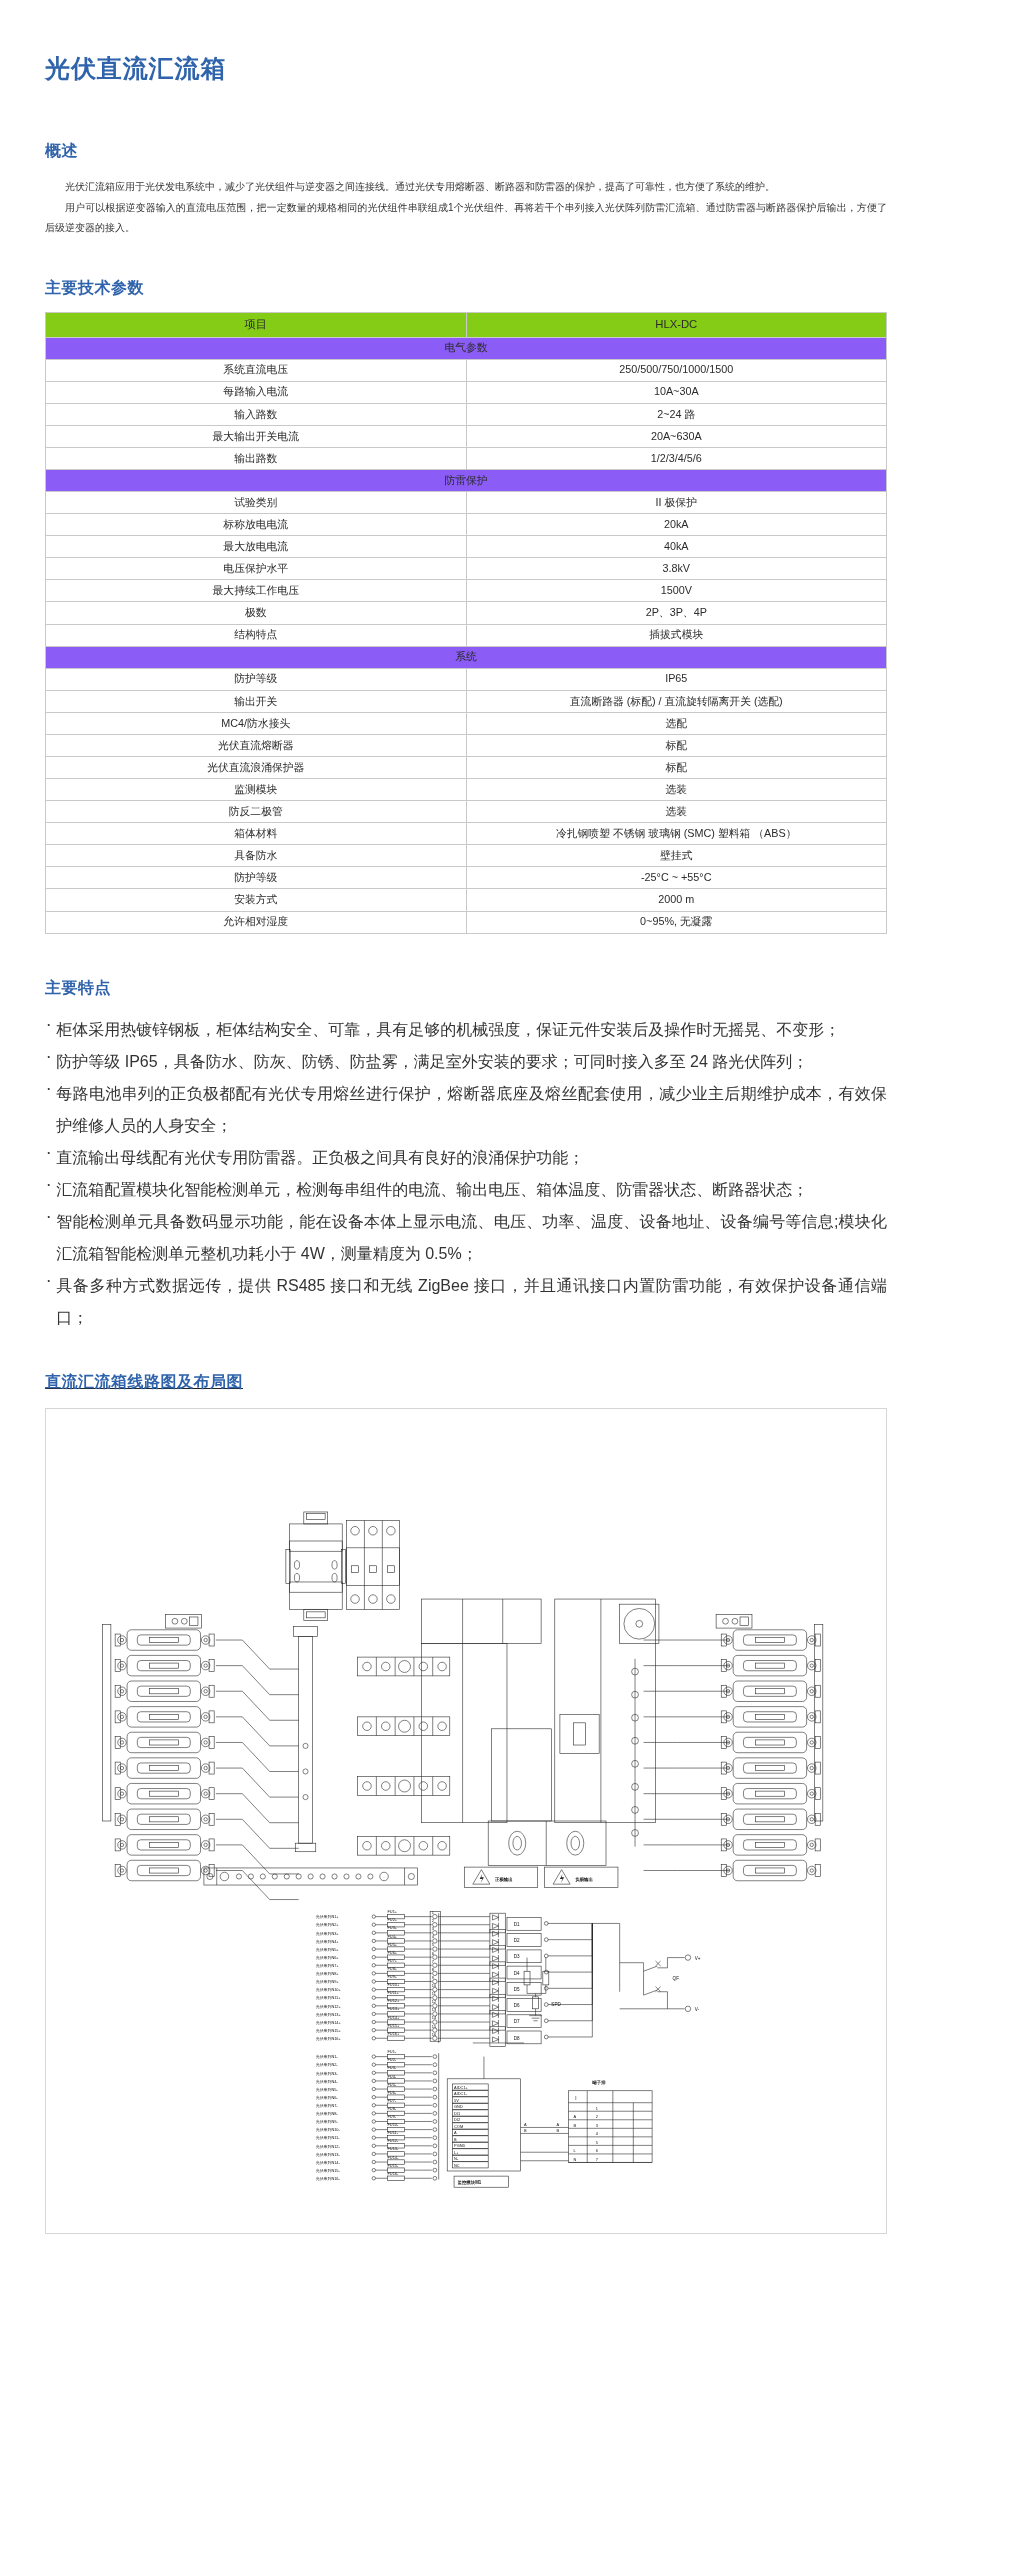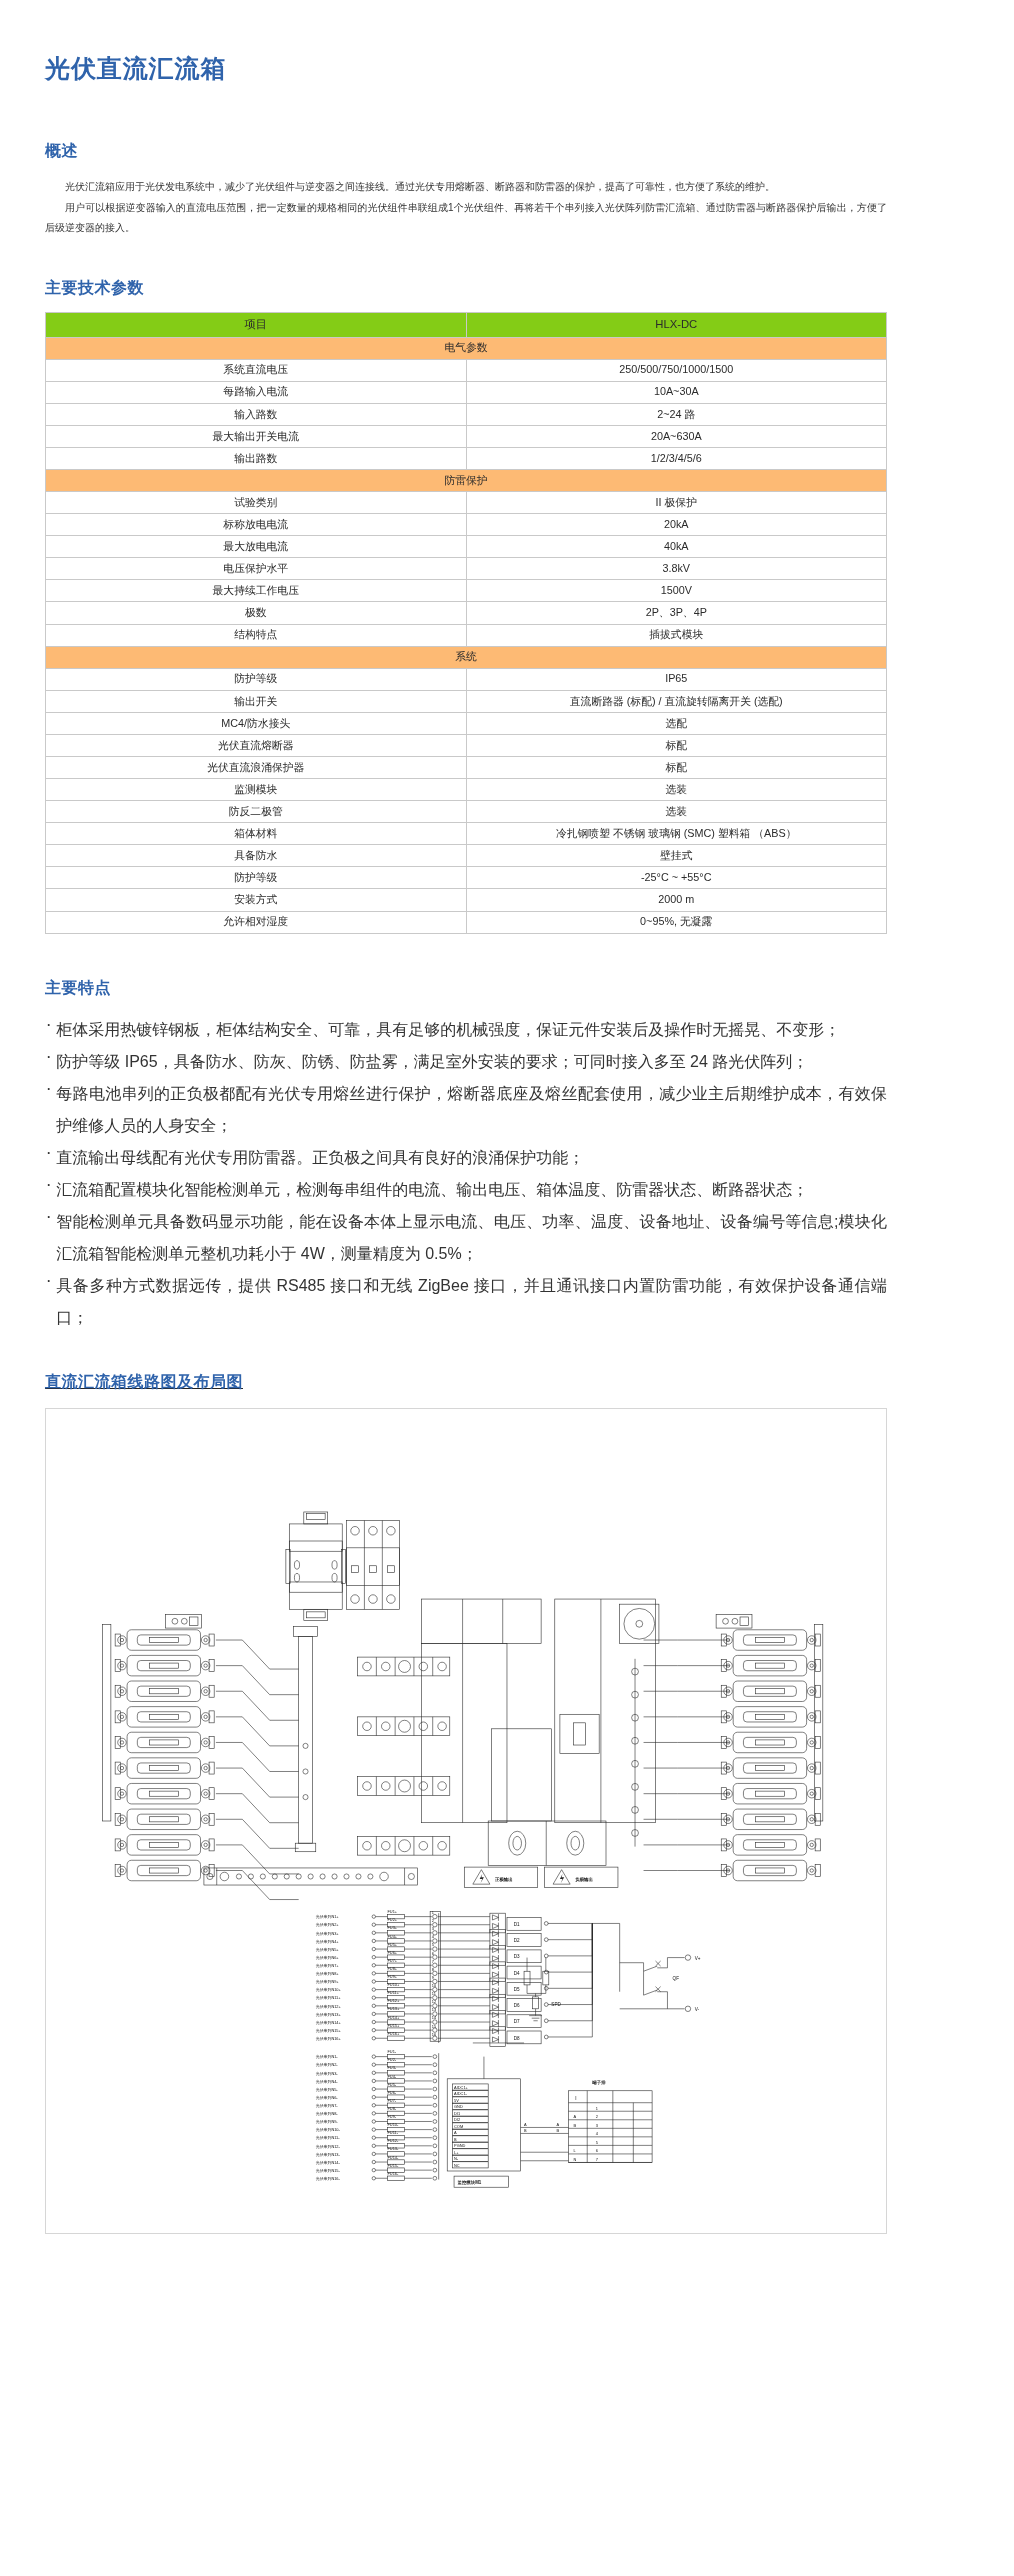--- a/index.html
+++ b/index.html
@@ -61,21 +61,21 @@
     line-height:1.25;
     font-weight:normal;
     color:#2b2b2b;
   }
   table.spec th {
     background:#84cc16;
     font-size:11.3px;
     height:25px;
   }
   table.spec td.group {
-    background:#fdba74;
+    background:#8b5cf6;
     font-size:10.8px;
   }
   table.spec td.k { width:55%; }
   table.spec td.v { width:45%; }
 
   
   ul.features { list-style:none; margin:15px 0 0 0; padding:0; }
   ul.features li {
     font-size:16px;
     line-height:2.0;

